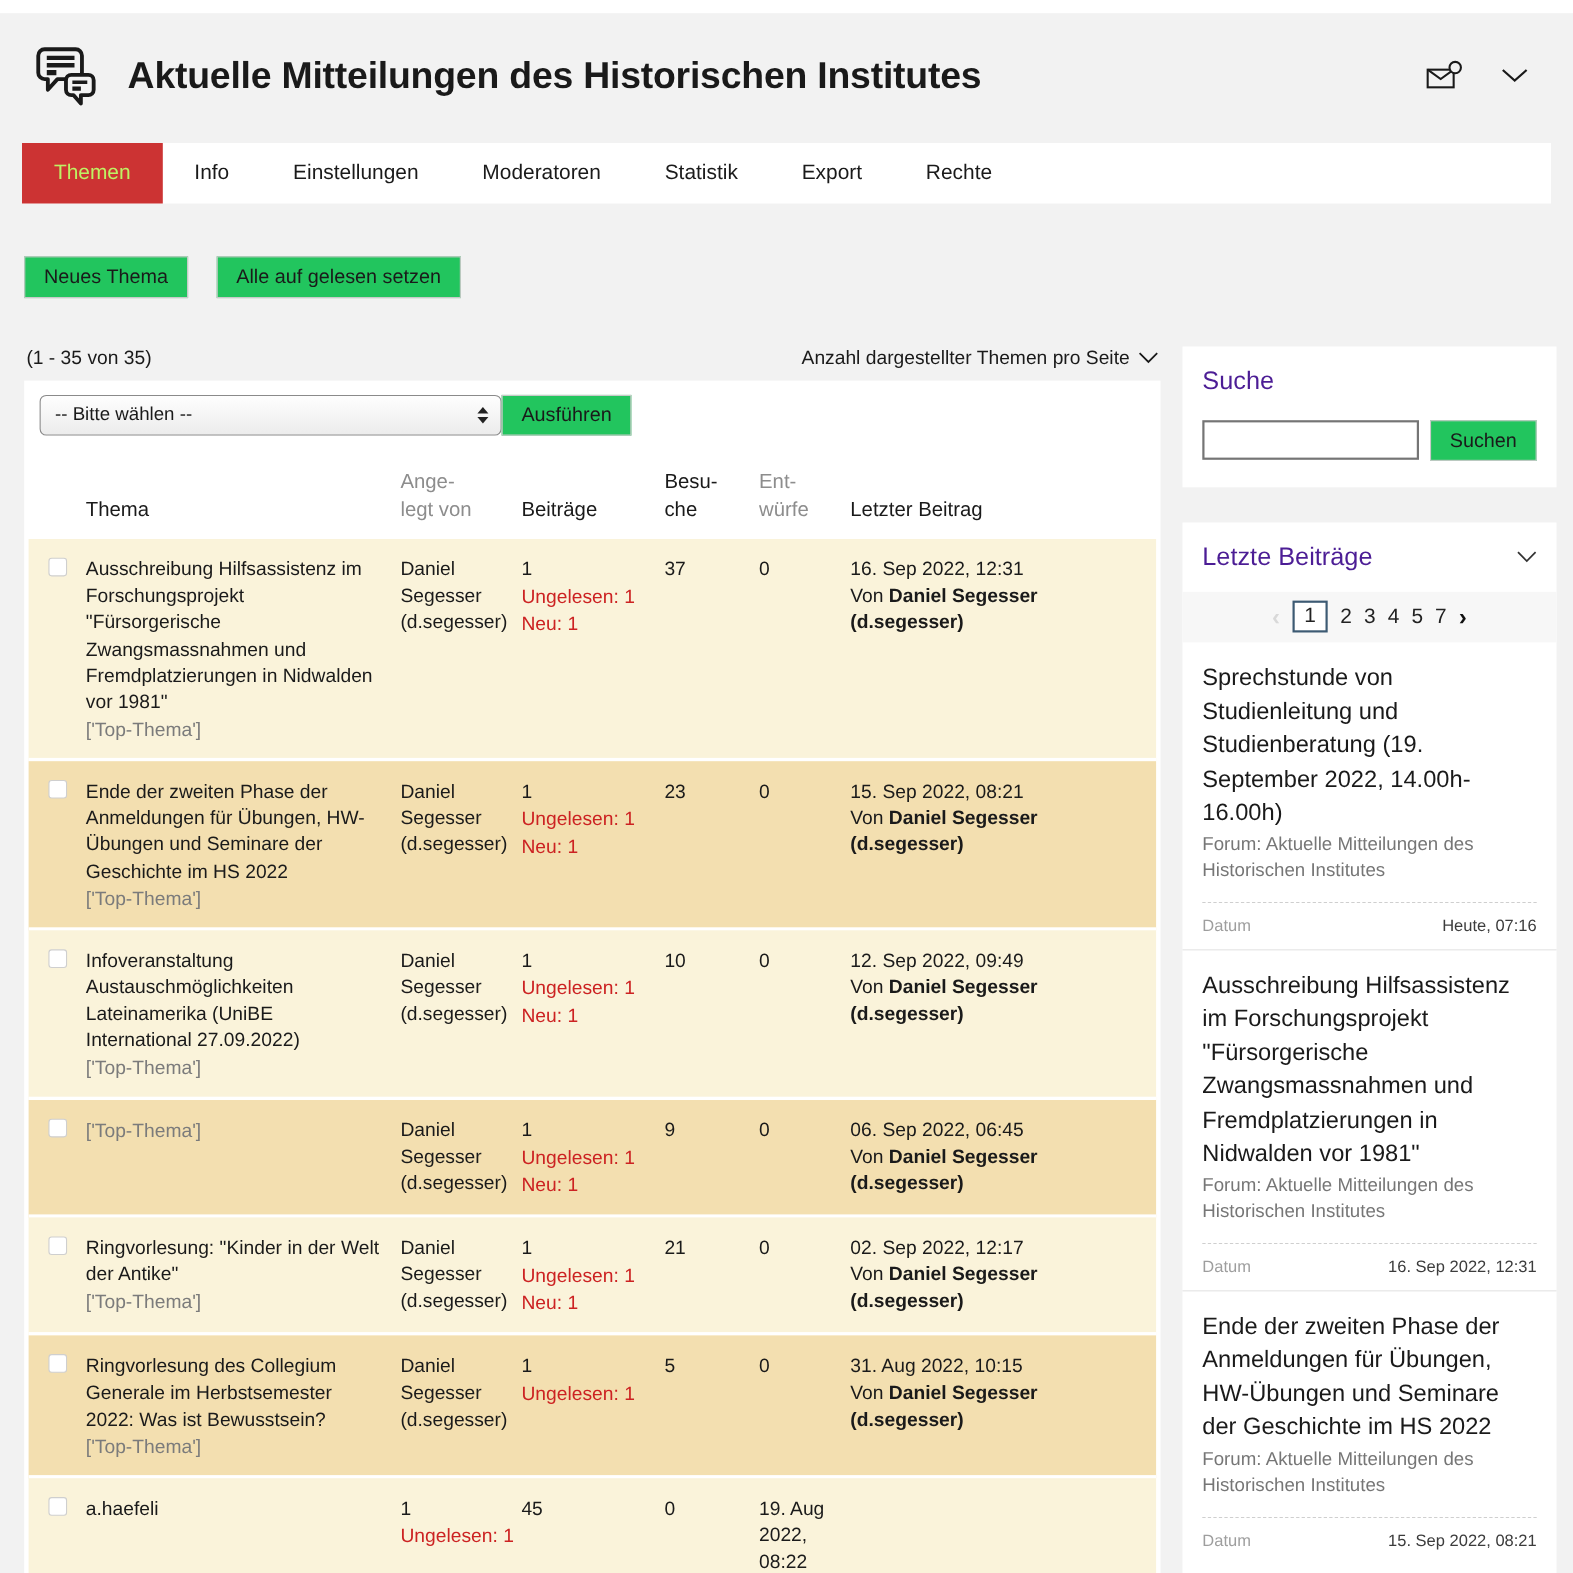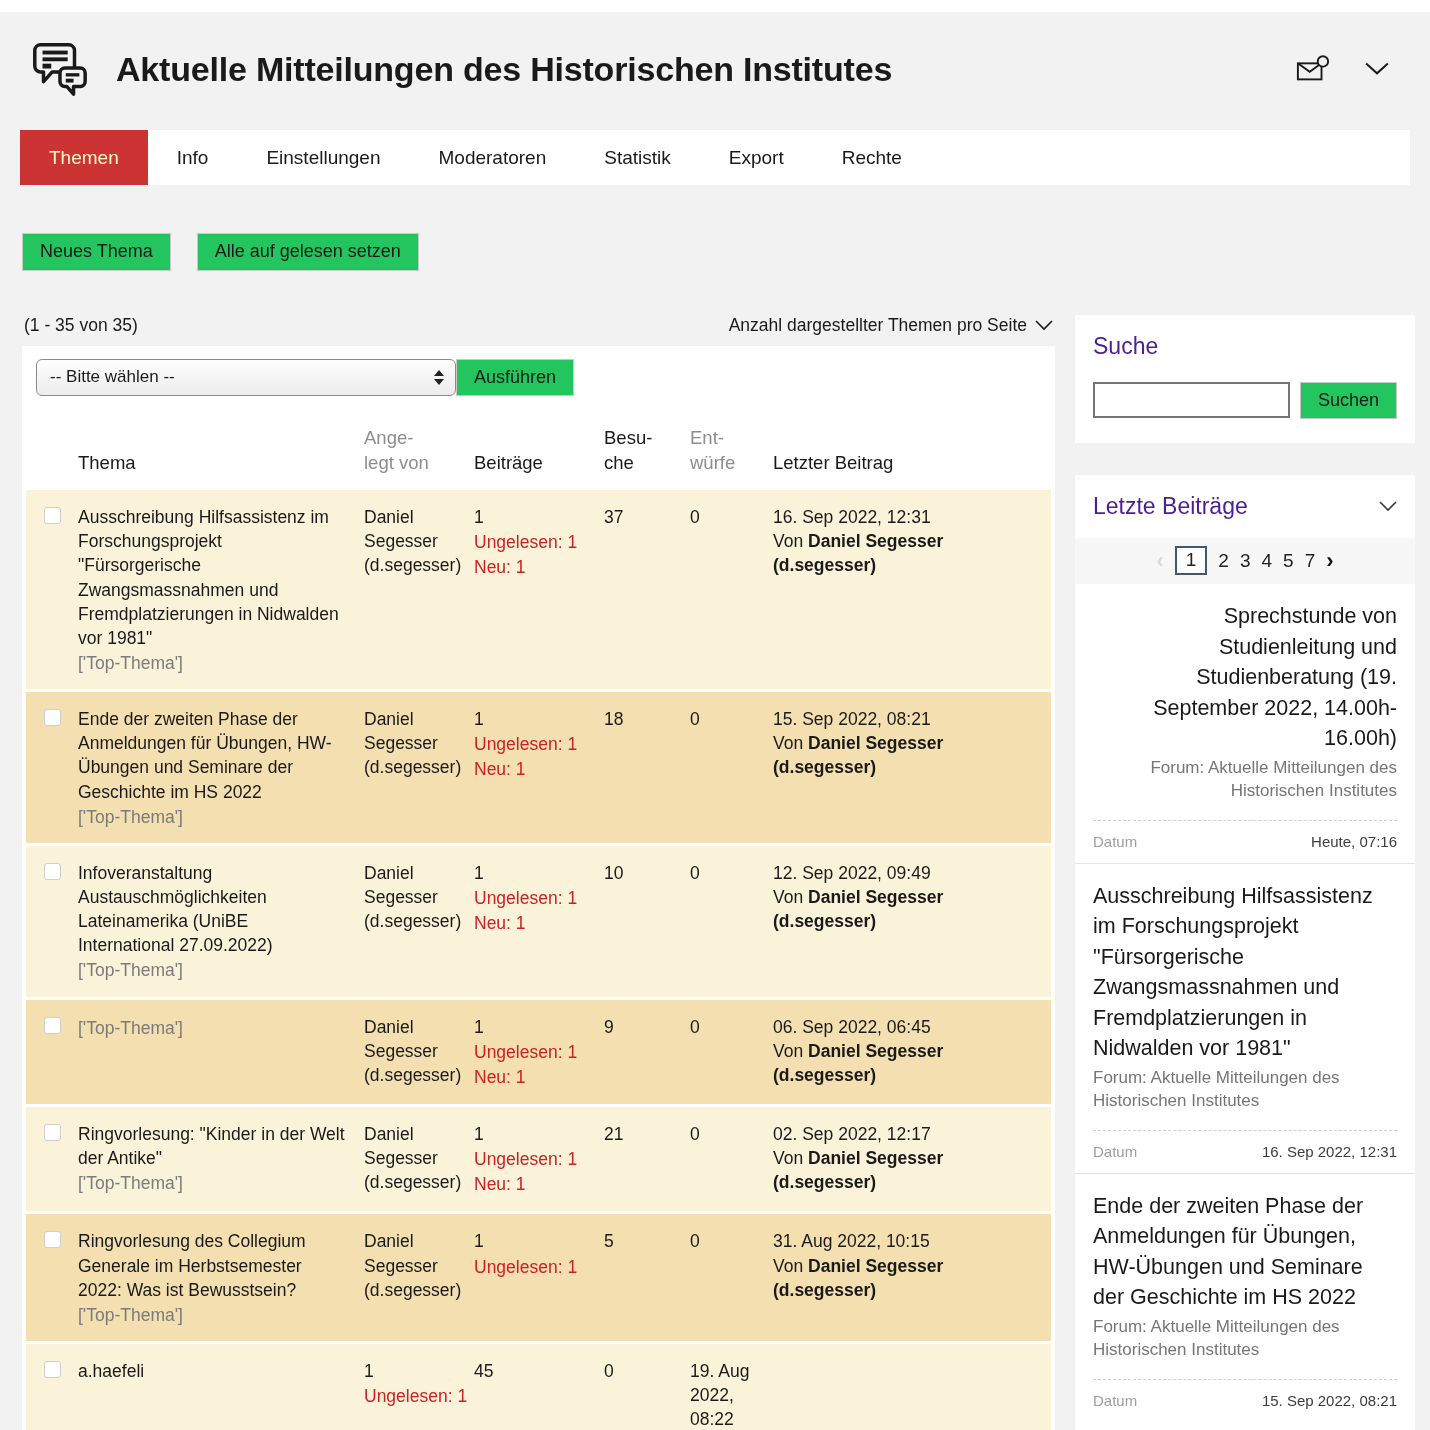--- a/index.html
+++ b/index.html
@@ -15,21 +15,21 @@
   
   .header{display:flex; align-items:center; padding:26px 26px 24px 28px;}
   .forum-icon{width:62px; height:62px; flex:0 0 auto;}
   .page-title{font-size:34px; font-weight:700; margin-left:26px; letter-spacing:-0.2px;}
   .header-right{margin-left:auto; display:flex; align-items:center; gap:34px; padding-right:14px;}
   .hicon{width:34px; height:30px; cursor:pointer;}
 
   
   .tabbar{margin:6px 20px 0 20px; background:#fff; display:flex; height:55px;}
   .tab{display:flex; align-items:center; padding:0 29px; font-size:19px; color:var(--text); cursor:pointer;}
-  .tab.active{background:var(--accent-red); color:#fef9c3;}
+  .tab.active{background:var(--accent-red); color:#bef264;}
 
   
   .actions{margin:48px 20px 0 22px; display:flex; gap:26px;}
   .btn{background:#22c55e; border:1px solid var(--border); padding:7px 17px; font-size:18px; color:var(--text); font-family:inherit; cursor:pointer; line-height:1.2;}
 
   
   .main{display:flex; margin:44px 15px 0 22px; align-items:flex-start;}
   .left-col{width:1033px; flex:0 0 auto;}
   .sidebar{width:340px; margin-left:20px; flex:0 0 auto; display:flex; flex-direction:column; gap:32px;}
 
@@ -78,21 +78,21 @@
 
   .latest-panel{padding:18px 18px 10px 18px;}
   .latest-head{display:flex; justify-content:space-between; align-items:center;}
   .pager{display:flex; align-items:center; justify-content:center; gap:11px; margin:18px -18px 0 -18px; padding:8px 0 9px 0; background:#f7f7f7; font-size:19px;}
   .pg-prev{color:#d9d9d9; font-size:22px; font-weight:700;}
   .pg-next{color:#111; font-size:22px; font-weight:700; cursor:pointer;}
   .pg{cursor:pointer; color:#222;}
   .pg.current{border:2px solid var(--pagebox-border); padding:1px 9px 2px 9px; background:#fff;}
   .entries{margin:0 -18px;}
   .entry{padding:17px 18px 13px 18px; border-top:1px solid #e3e3e3;}
-  .entry:first-child{border-top:none;text-align:right;}
+  .entry:first-child{border-top:none;}
   .entry-title{font-size:21.5px; line-height:1.42; color:var(--text); cursor:pointer;}
   .entry-forum{font-size:17px; color:#767676; line-height:1.35; margin-top:3px;}
   .entry-sep{border-top:1px dashed #cfcfcf; margin:17px 0 12px 0;}
   .entry-meta{display:flex; justify-content:space-between; font-size:15px;}
   .entry-meta .dl{color:#9e9e9e;}
   .entry-meta .dv{color:#3c3c3c;}
 </style>
 </head>
 <body>
 
@@ -220,21 +220,21 @@
       <div class="topic-tag">['Top-Thema']</div>
     </div>
     <div class="cell-author">
       <span class="author-link">Daniel Segesser (d.segesser)</span>
     </div>
     <div class="cell-posts">
       <div>1</div>
       <div class="red">Ungelesen: 1</div>
       <div class="red">Neu: 1</div>
     </div>
-    <div>18</div>
+    <div>23</div>
     <div>0</div>
     <div class="cell-last">
       <div>15. Sep 2022, 08:21</div>
       <div class="by">
         <span>Von</span> <b>Daniel Segesser (d.segesser)</b>
       </div>
     </div>
   </div>
           <div class="tgrid trow light">
     <div class="cell-check">

